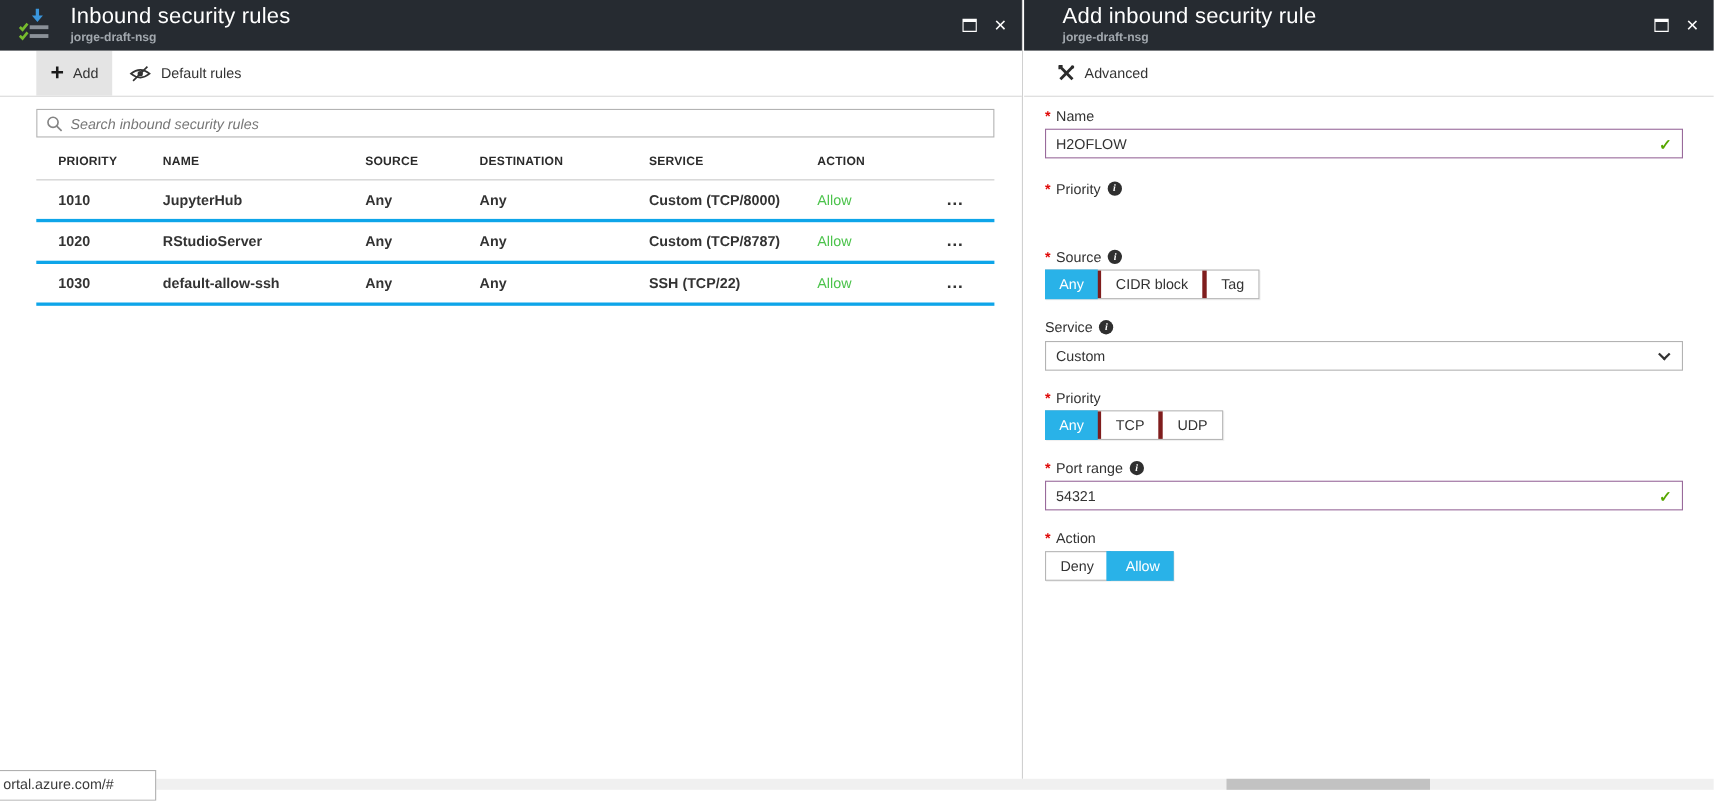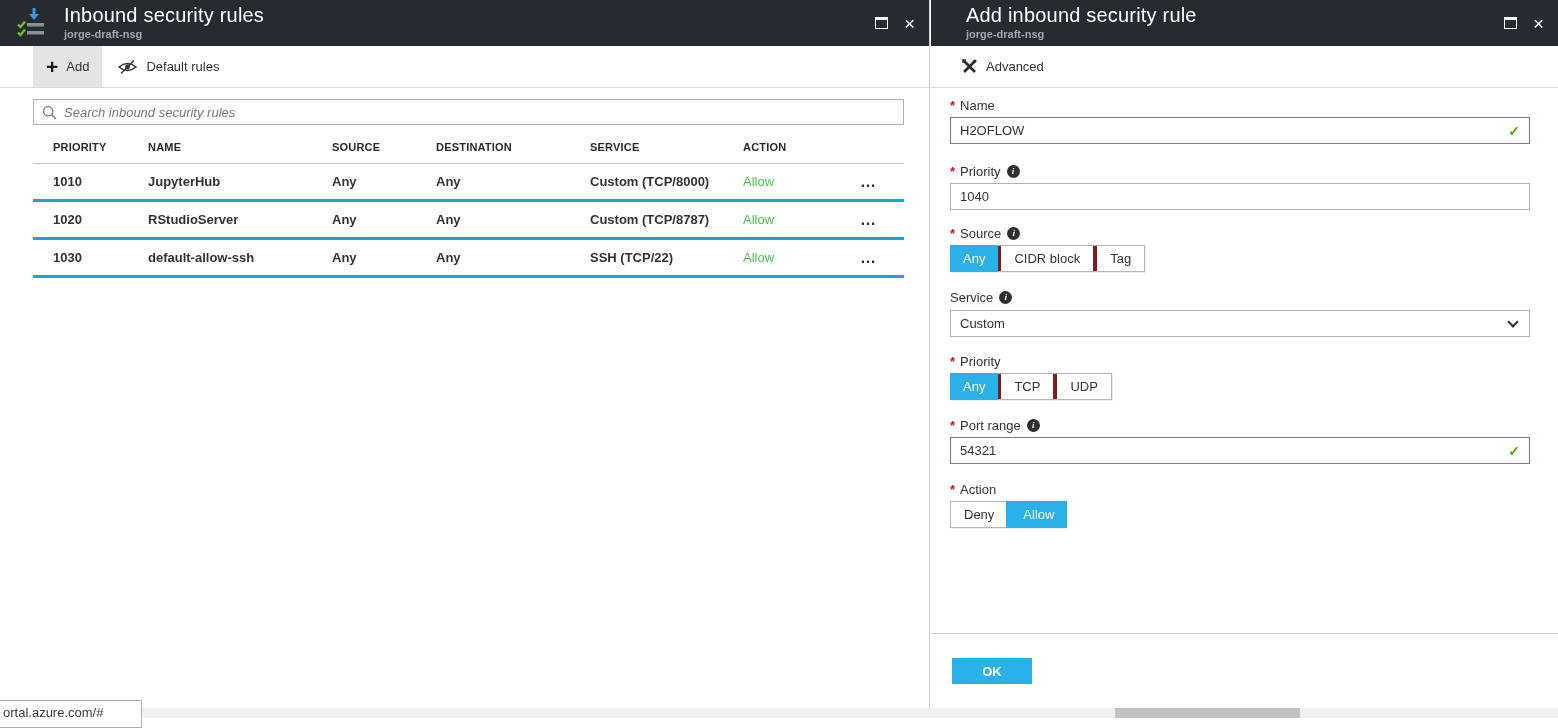--- a/index.html
+++ b/index.html
@@ -197,23 +197,20 @@
     <span class="valid-check">✓</span>
   </div>
 
   <div class="rfield" style="top:164px">
     <div class="flabel">
       <span class="req">*</span>
       <span>Priority</span>
       <span class="info-icon">i</span>
     </div>
   </div>
-  <div class="rfield tinput" style="top:183px">
-    <input type="text" value="1040" style="">
-  </div>
 
   <div class="rfield" style="top:226px">
     <div class="flabel">
       <span class="req">*</span>
       <span>Source</span>
       <span class="info-icon">i</span>
     </div>
   </div>
   <div class="rfield" style="top:245px">
     <div class="toggle">
@@ -266,21 +263,18 @@
       <span>Action</span>
     </div>
   </div>
   <div class="rfield" style="top:501px">
     <div class="toggle">
       <div class="opt">Deny</div>
       <div class="opt sel">Allow</div>
     </div>
   </div>
 
-  <div class="blade-footer">
-    <button class="ok-btn">OK</button>
-  </div>
 </div>
 
 <div class="hscroll-track">
   <div class="hscroll-thumb"></div>
 </div>
 <div class="status-tooltip">ortal.azure.com/#</div>
 
 </body></html>

